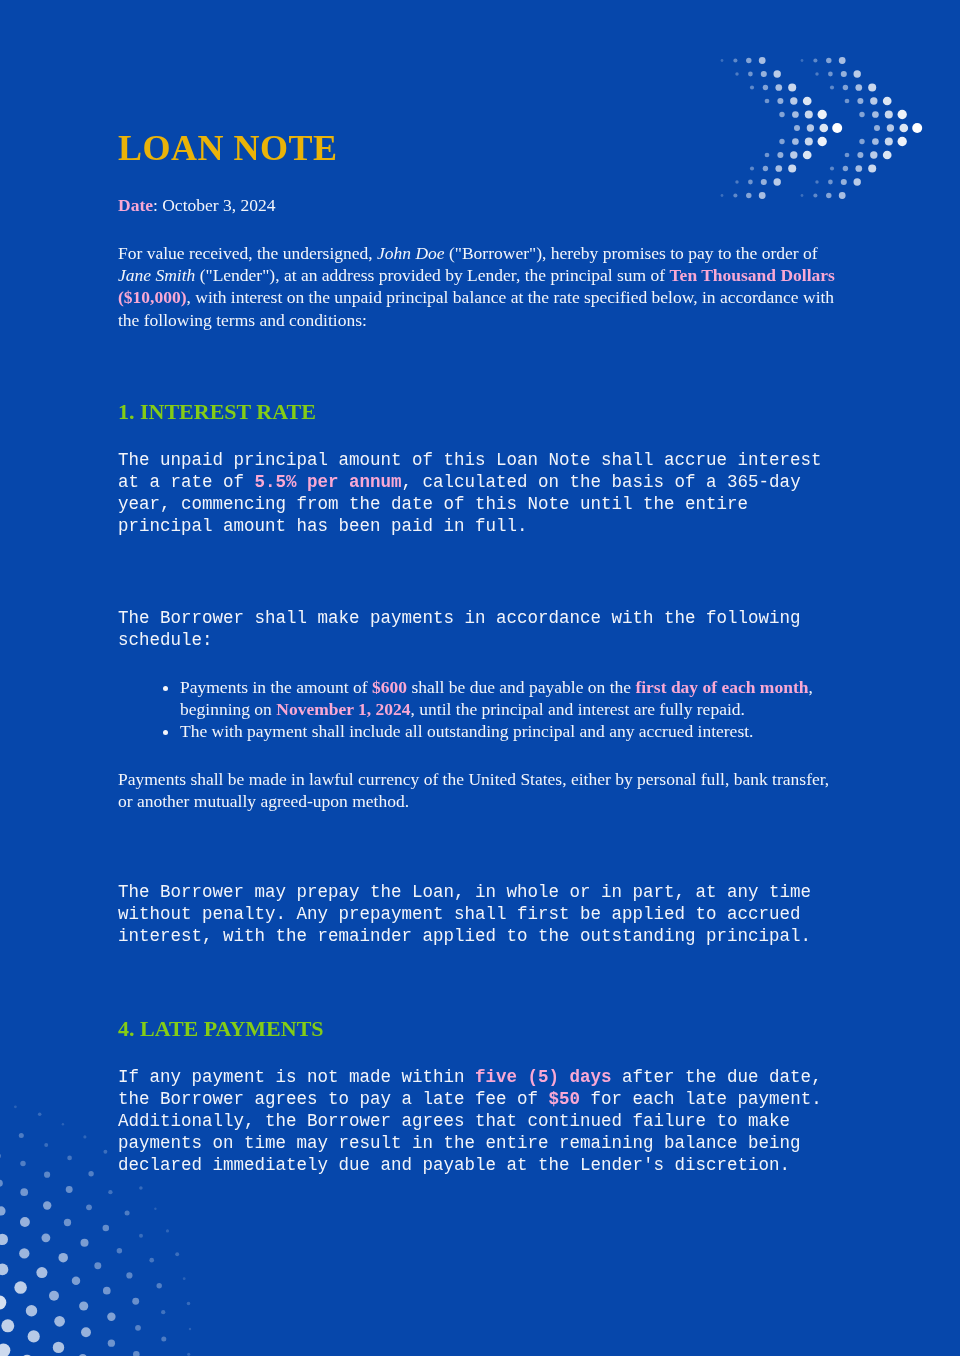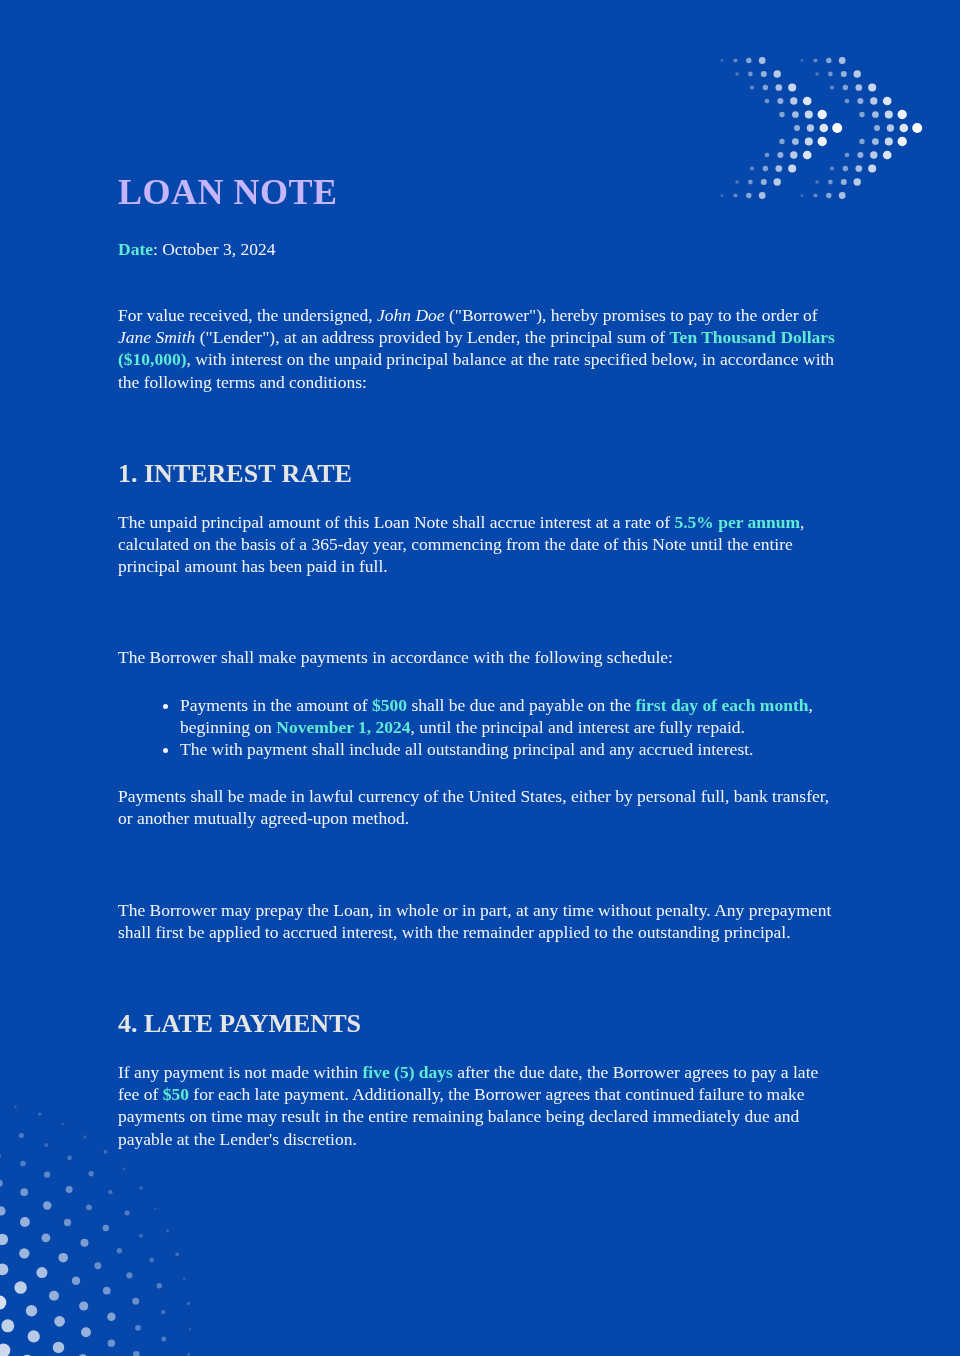--- a/index.html
+++ b/index.html
@@ -15,53 +15,52 @@
   .deco-arrow { top: 50px; left: 695px; width: 230px; height: 160px; }
   .deco-halftone { left: 0; top: 1086px; width: 270px; height: 270px; }
   .content {
     position: relative;
     padding: 127px 120px 0 118px;
   }
   h1.title {
     font-size: 36px;
     line-height: 42px;
     font-weight: bold;
-    color: #c4b5fd;
+    color: #eab308;
     letter-spacing: 0.5px;
-    margin-top: 44px;
   }
   .date-line {
     margin-top: 25px;
     font-size: 17.5px;
     line-height: 22px;
   }
   .para {
     font-size: 17.5px;
     line-height: 22.2px;
     margin-top: 25px;
   }
-  .intro { margin-top: 44px; }
+  .intro { margin-top: 26px; }
   .section { margin-top: 69px; }
   .section h2 {
-    font-size: 26px;
+    font-size: 22px;
     line-height: 23px;
     font-weight: bold;
-    color: #e5e5e5;
-  }
-  .section .para:first-of-type { margin-top: 26px; }
+    color: #84cc16;
+  }
+  .section .para:first-of-type { margin-top: 26px; font-family: Liberation Mono, monospace; }
   ul.bullets {
     margin-top: 25px;
     padding-left: 62px;
     list-style: disc outside;
   }
   ul.bullets li {
     font-size: 17.5px;
     line-height: 22.2px;
   }
-  .b { font-weight: bold; color: #5eead4; }
+  .b { font-weight: bold; color: #f9a8d4; }
   .i { font-style: italic; }
 </style>
 </head>
 <body>
 
 <svg class="deco deco-arrow" viewBox="0 0 230 160" xmlns="http://www.w3.org/2000/svg">
     <circle cx="27.0" cy="10.5" r="1.40" fill="#FFFFFF" fill-opacity="0.22"></circle>
     <circle cx="40.4" cy="10.5" r="2.06" fill="#FFFFFF" fill-opacity="0.36"></circle>
     <circle cx="53.8" cy="10.5" r="2.72" fill="#FFFFFF" fill-opacity="0.51"></circle>
     <circle cx="67.2" cy="10.5" r="3.38" fill="#FFFFFF" fill-opacity="0.65"></circle>
@@ -238,21 +237,21 @@
   <p class="date-line"><span class="b">Date</span><span>: October 3, 2024</span></p>
   <p class="para intro"><span>For value received, the undersigned, </span><span class="i">John Doe</span><span> ("Borrower"), hereby promises to pay to the order of </span><span class="i">Jane Smith</span><span> ("Lender"), at an address provided by Lender, the principal sum of </span><span class="b">Ten Thousand Dollars ($10,000)</span><span>, with interest on the unpaid principal balance at the rate specified below, in accordance with the following terms and conditions:</span></p>
   <div id="sections">
       <section class="section">
         <h2>1. INTEREST RATE</h2>
         <p class="para"><span>The unpaid principal amount of this Loan Note shall accrue interest at a rate of </span><span class="b">5.5% per annum</span><span>, calculated on the basis of a 365-day year, commencing from the date of this Note until the entire principal amount has been paid in full.</span></p>
       </section>
       <section class="section">
         <p class="para"><span>The Borrower shall make payments in accordance with the following schedule:</span></p>
         <ul class="bullets">
-          <li><span>Payments in the amount of </span><span class="b">$500</span><span> shall be due and payable on the </span><span class="b">first day of each month</span><span>, beginning on </span><span class="b">November 1, 2024</span><span>, until the principal and interest are fully repaid.</span></li>
+          <li><span>Payments in the amount of </span><span class="b">$600</span><span> shall be due and payable on the </span><span class="b">first day of each month</span><span>, beginning on </span><span class="b">November 1, 2024</span><span>, until the principal and interest are fully repaid.</span></li>
           <li><span>The with payment shall include all outstanding principal and any accrued interest.</span></li>
         </ul>
         <p class="para"><span>Payments shall be made in lawful currency of the United States, either by personal full, bank transfer, or another mutually agreed-upon method.</span></p>
       </section>
       <section class="section">
         <p class="para"><span>The Borrower may prepay the Loan, in whole or in part, at any time without penalty. Any prepayment shall first be applied to accrued interest, with the remainder applied to the outstanding principal.</span></p>
       </section>
       <section class="section">
         <h2>4. LATE PAYMENTS</h2>
         <p class="para"><span>If any payment is not made within </span><span class="b">five (5) days</span><span> after the due date, the Borrower agrees to pay a late fee of </span><span class="b">$50</span><span> for each late payment. Additionally, the Borrower agrees that continued failure to make payments on time may result in the entire remaining balance being declared immediately due and payable at the Lender's discretion.</span></p>

